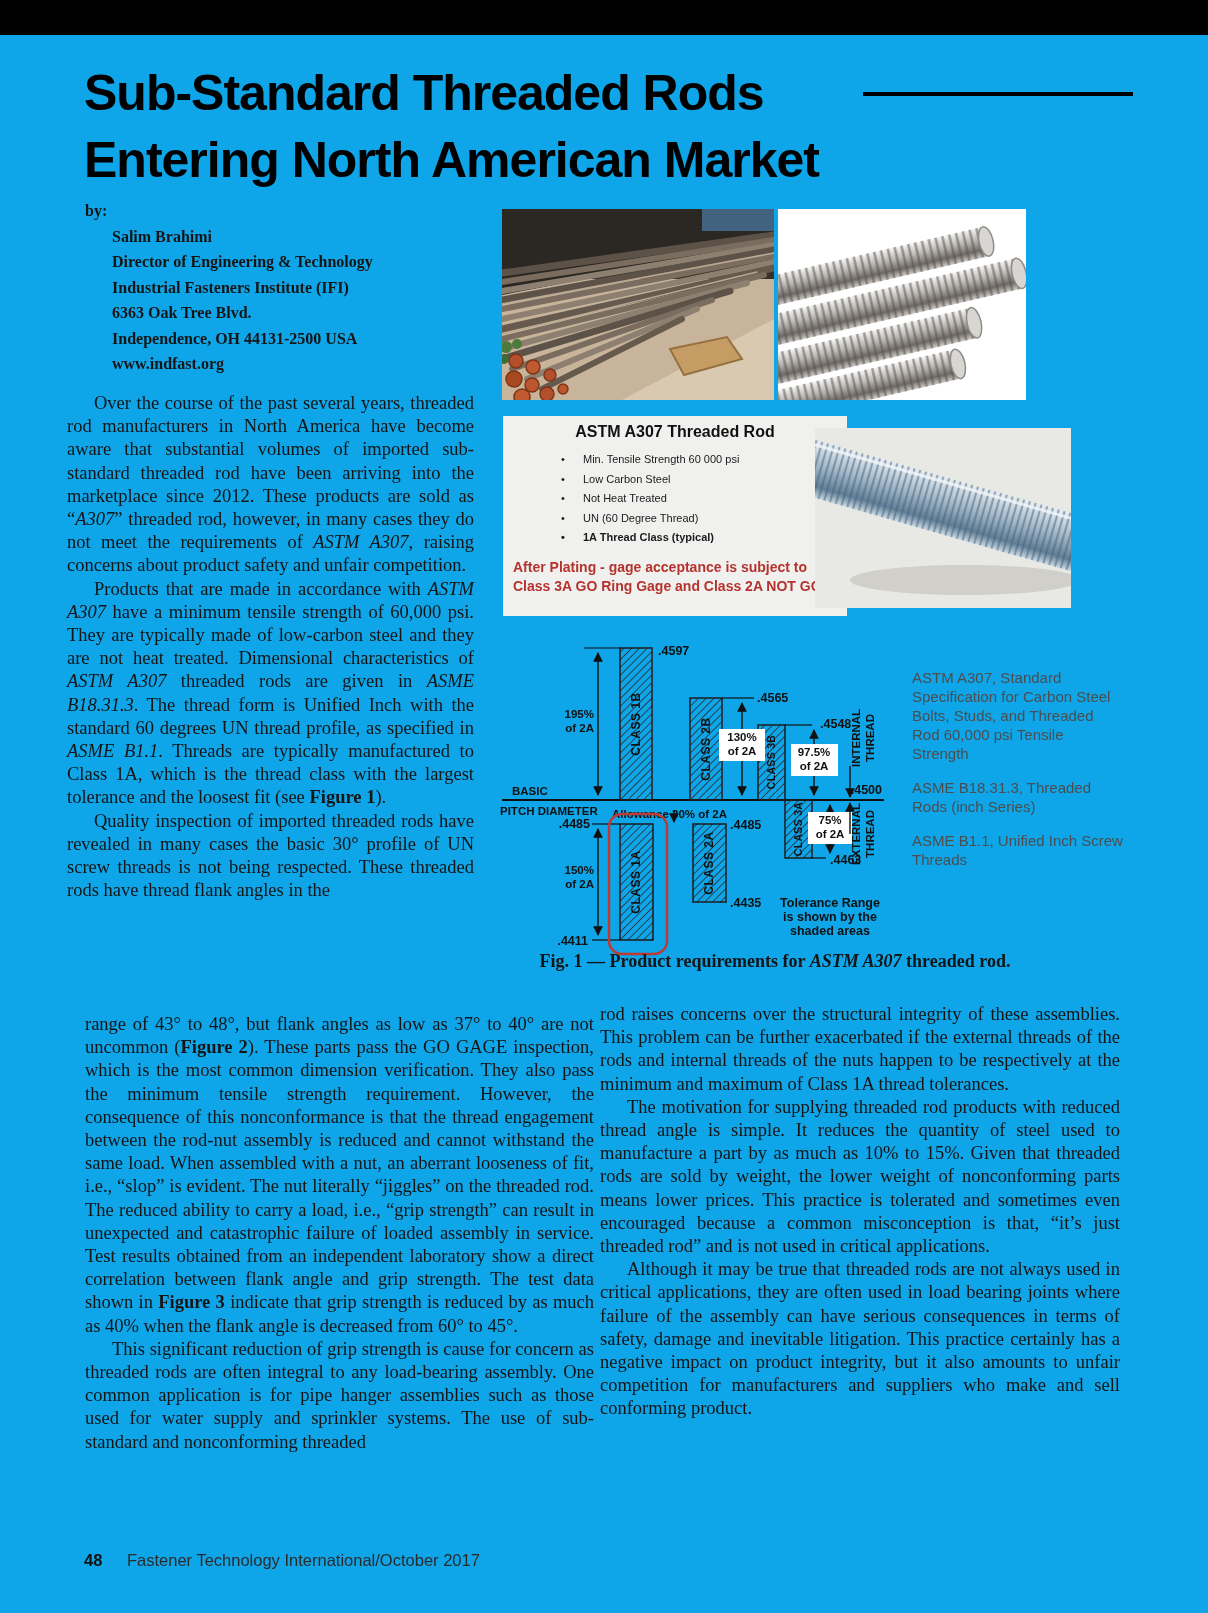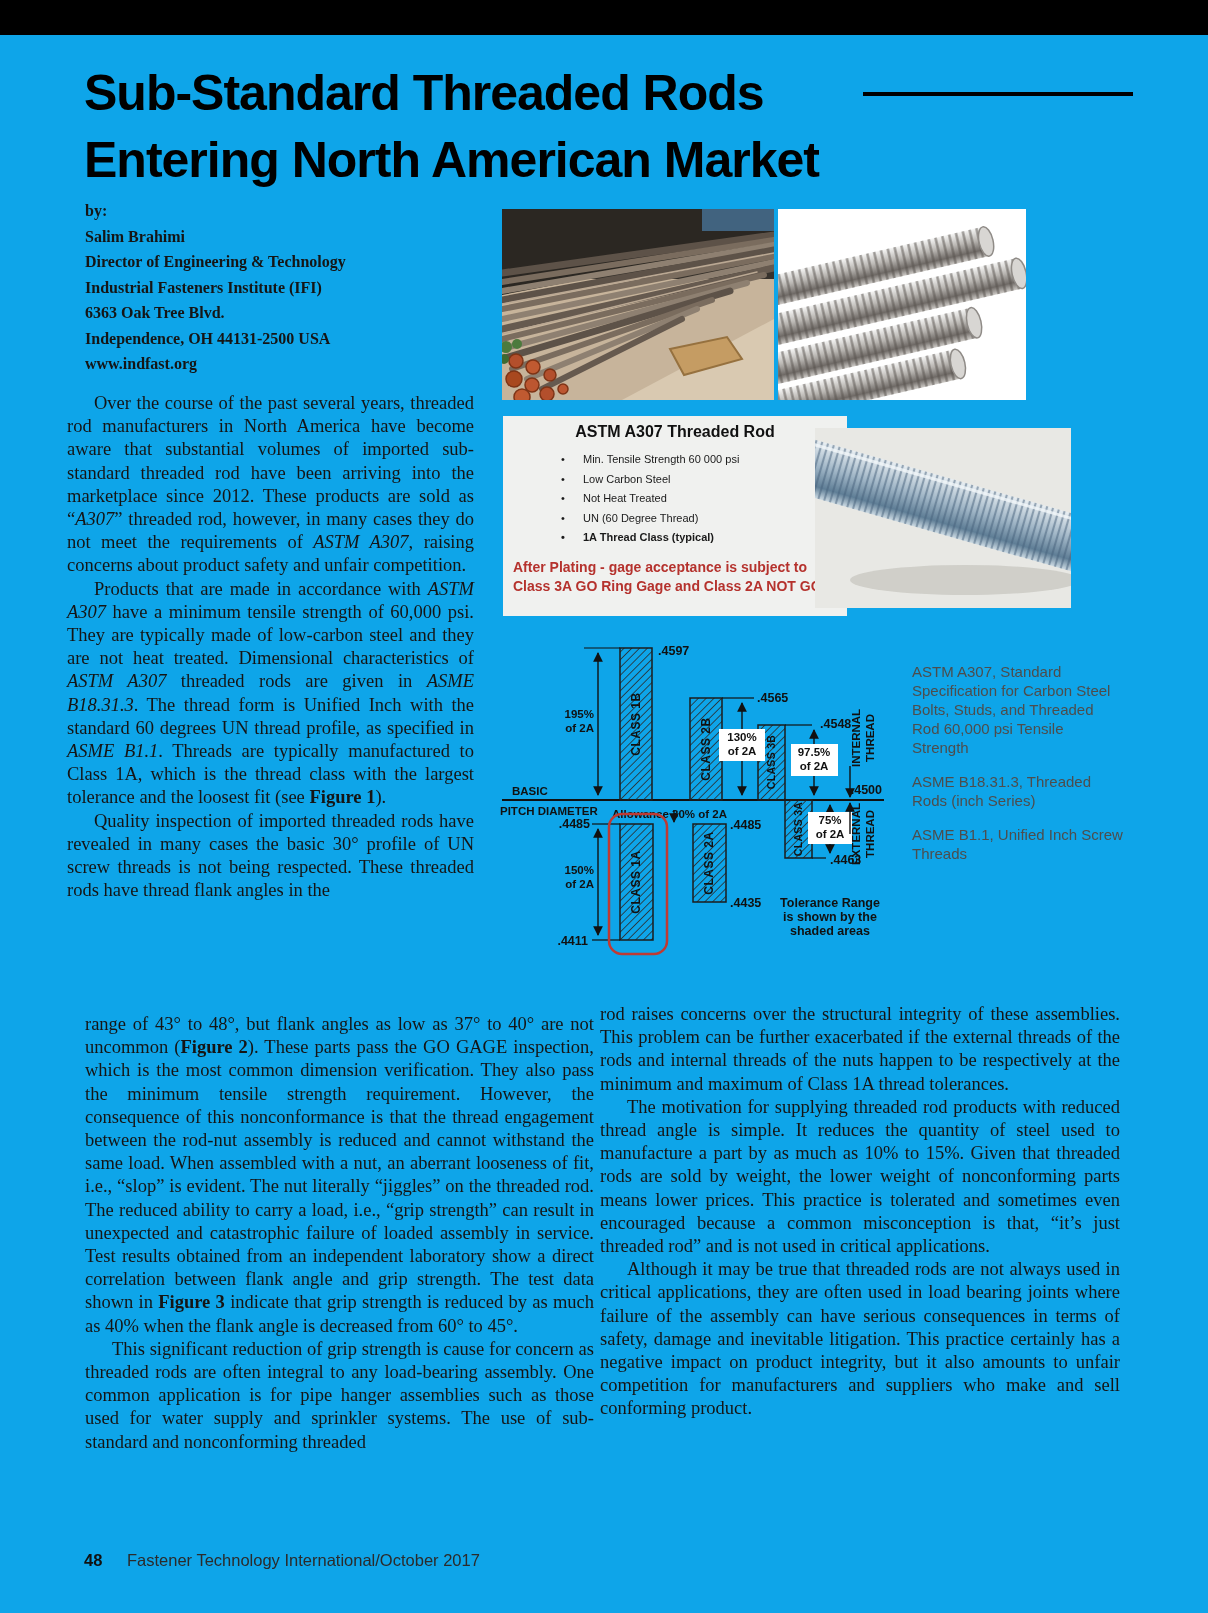--- a/index.html
+++ b/index.html
@@ -6,41 +6,41 @@
   .page{position:relative;width:1208px;height:1613px;background:#0ea5e9;margin:0 auto;overflow:hidden;
         font-family:"Liberation Serif",serif;color:#151515;padding-left:8px;}
   .abs{position:absolute;}
   .topbar{left:0;top:0;width:1208px;height:35px;background:#000;}
   .title-line{left:84px;font-family:"Liberation Sans",sans-serif;font-weight:bold;font-size:50px;
               letter-spacing:-1px;color:#000;white-space:nowrap;}
   .t1{top:64px;} .t2{top:131px;}
   .title-rule{left:863px;top:92px;width:270px;height:4px;background:#000;}
   .byline{left:85px;top:198px;font-weight:bold;font-size:16px;line-height:25.5px;}
   .byline .by-label{margin:0;}
-  .byline .by-lines{}
+  .byline .by-lines{margin-left:27px;}
   .photo{overflow:hidden;}
   .photo1{left:502px;top:209px;width:272px;height:191px;}
   .photo2{left:778px;top:209px;width:248px;height:191px;background:#fff;}
   .photo3{left:815px;top:428px;width:256px;height:180px;}
   .infobox{left:503px;top:416px;width:344px;height:200px;background:#f0f1ef;}
   .ib-title{margin-top:7px;text-align:center;font-family:"Liberation Sans",sans-serif;
             font-weight:bold;font-size:16px;color:#111;}
   .ib-list{list-style:none;margin:9px 0 0 0;padding:0 0 0 58px;
            font-family:"Liberation Sans",sans-serif;font-size:11px;line-height:19.5px;color:#1a1a1a;}
   .ib-list li{position:relative;}
   .ib-list .dot{display:inline-block;width:22px;}
   .ib-list li.strong{font-weight:bold;}
   .ib-warn{margin:10px 8px 0 10px;font-family:"Liberation Sans",sans-serif;font-weight:bold;
            font-size:14px;line-height:19px;}
   .figwrap{left:498px;top:618px;width:392px;height:340px;}
   .caption{left:470px;top:951px;width:610px;text-align:center;font-weight:bold;font-size:18px;}
   .caption .std{font-style:italic;}
   .refs{left:912px;top:662px;width:212px;font-family:"Liberation Sans",sans-serif;
         font-size:15px;line-height:19px;color:#4d4d4d;}
-  .refs p{margin:0 0 15px 0;}
+  .refs p{margin:6px 0 15px 0;}
   .col{text-align:justify;}
   .col-narrow{left:67px;top:392px;width:407px;}
   .col-wl{left:85px;top:1013px;width:509px;}
   .col-wr{left:600px;top:1003px;width:520px;}
   .body-para{font-size:18.5px;line-height:23.2px;margin:0;}
   .body-para .s-i{font-style:italic;}
   .body-para .s-b{font-weight:bold;}
   .ind{text-indent:27px;}
   .pgnum{left:84px;top:1551px;font-family:"Liberation Sans",sans-serif;font-weight:bold;
          font-size:16.5px;color:#111;}
@@ -284,20 +284,23 @@
       <text class="fg-bold fg-note" text-anchor="middle" x="332" y="317">shaded areas</text>
     </svg>
   </div>
 
   <div class="abs refs">
     <p>ASTM A307, Standard Specification for Carbon Steel Bolts, Studs, and Threaded Rod 60,000 psi Tensile Strength</p>
     <p>ASME B18.31.3, Threaded Rods (inch Series)</p>
     <p>ASME B1.1, Unified Inch Screw Threads</p>
   </div>
 
+  <div class="abs caption">
+    <span>Fig. 1 — Product requirements for </span><span class="std">ASTM A307</span><span> threaded rod.</span>
+  </div>
 
   <div class="abs col col-narrow">
     <p class="body-para ind"><span>Over the course of the past several years, threaded rod manufacturers in North America have become aware that substantial volumes of imported sub-standard threaded rod have been arriving into the marketplace since 2012. These products are sold as “</span><span class="s-i">A307</span><span>” threaded rod, however, in many cases they do not meet the requirements of </span><span class="s-i">ASTM A307</span><span>, raising concerns about product safety and unfair competition.</span></p>
     <p class="body-para ind"><span>Products that are made in accordance with </span><span class="s-i">ASTM A307</span><span> have a minimum tensile strength of 60,000 psi. They are typically made of low-carbon steel and they are not heat treated. Dimensional characteristics of </span><span class="s-i">ASTM A307</span><span> threaded rods are given in </span><span class="s-i">ASME B18.31.3</span><span>. The thread form is Unified Inch with the standard 60 degrees UN thread profile, as specified in </span><span class="s-i">ASME B1.1</span><span>. Threads are typically manufactured to Class 1A, which is the thread class with the largest tolerance and the loosest fit (see </span><span class="s-b">Figure 1</span><span>).</span></p>
     <p class="body-para ind"><span>Quality inspection of imported threaded rods have revealed in many cases the basic 30° profile of UN screw threads is not being respected. These threaded rods have thread flank angles in the</span></p>
   </div>
 
   <div class="abs col col-wl">
     <p class="body-para"><span>range of 43° to 48°, but flank angles as low as 37° to 40° are not uncommon (</span><span class="s-b">Figure 2</span><span>). These parts pass the GO GAGE inspection, which is the most common dimension verification. They also pass the minimum tensile strength requirement. However, the consequence of this nonconformance is that the thread engagement between the rod-nut assembly is reduced and cannot withstand the same load. When assembled with a nut, an aberrant looseness of fit, i.e., “slop” is evident. The nut literally “jiggles” on the threaded rod. The reduced ability to carry a load, i.e., “grip strength” can result in unexpected and catastrophic failure of loaded assembly in service. Test results obtained from an independent laboratory show a direct correlation between flank angle and grip strength. The test data shown in </span><span class="s-b">Figure 3</span><span> indicate that grip strength is reduced by as much as 40% when the flank angle is decreased from 60° to 45°.</span></p>
     <p class="body-para ind"><span>This significant reduction of grip strength is cause for concern as threaded rods are often integral to any load-bearing assembly. One common application is for pipe hanger assemblies such as those used for water supply and sprinkler systems. The use of sub-standard and nonconforming threaded</span></p>

